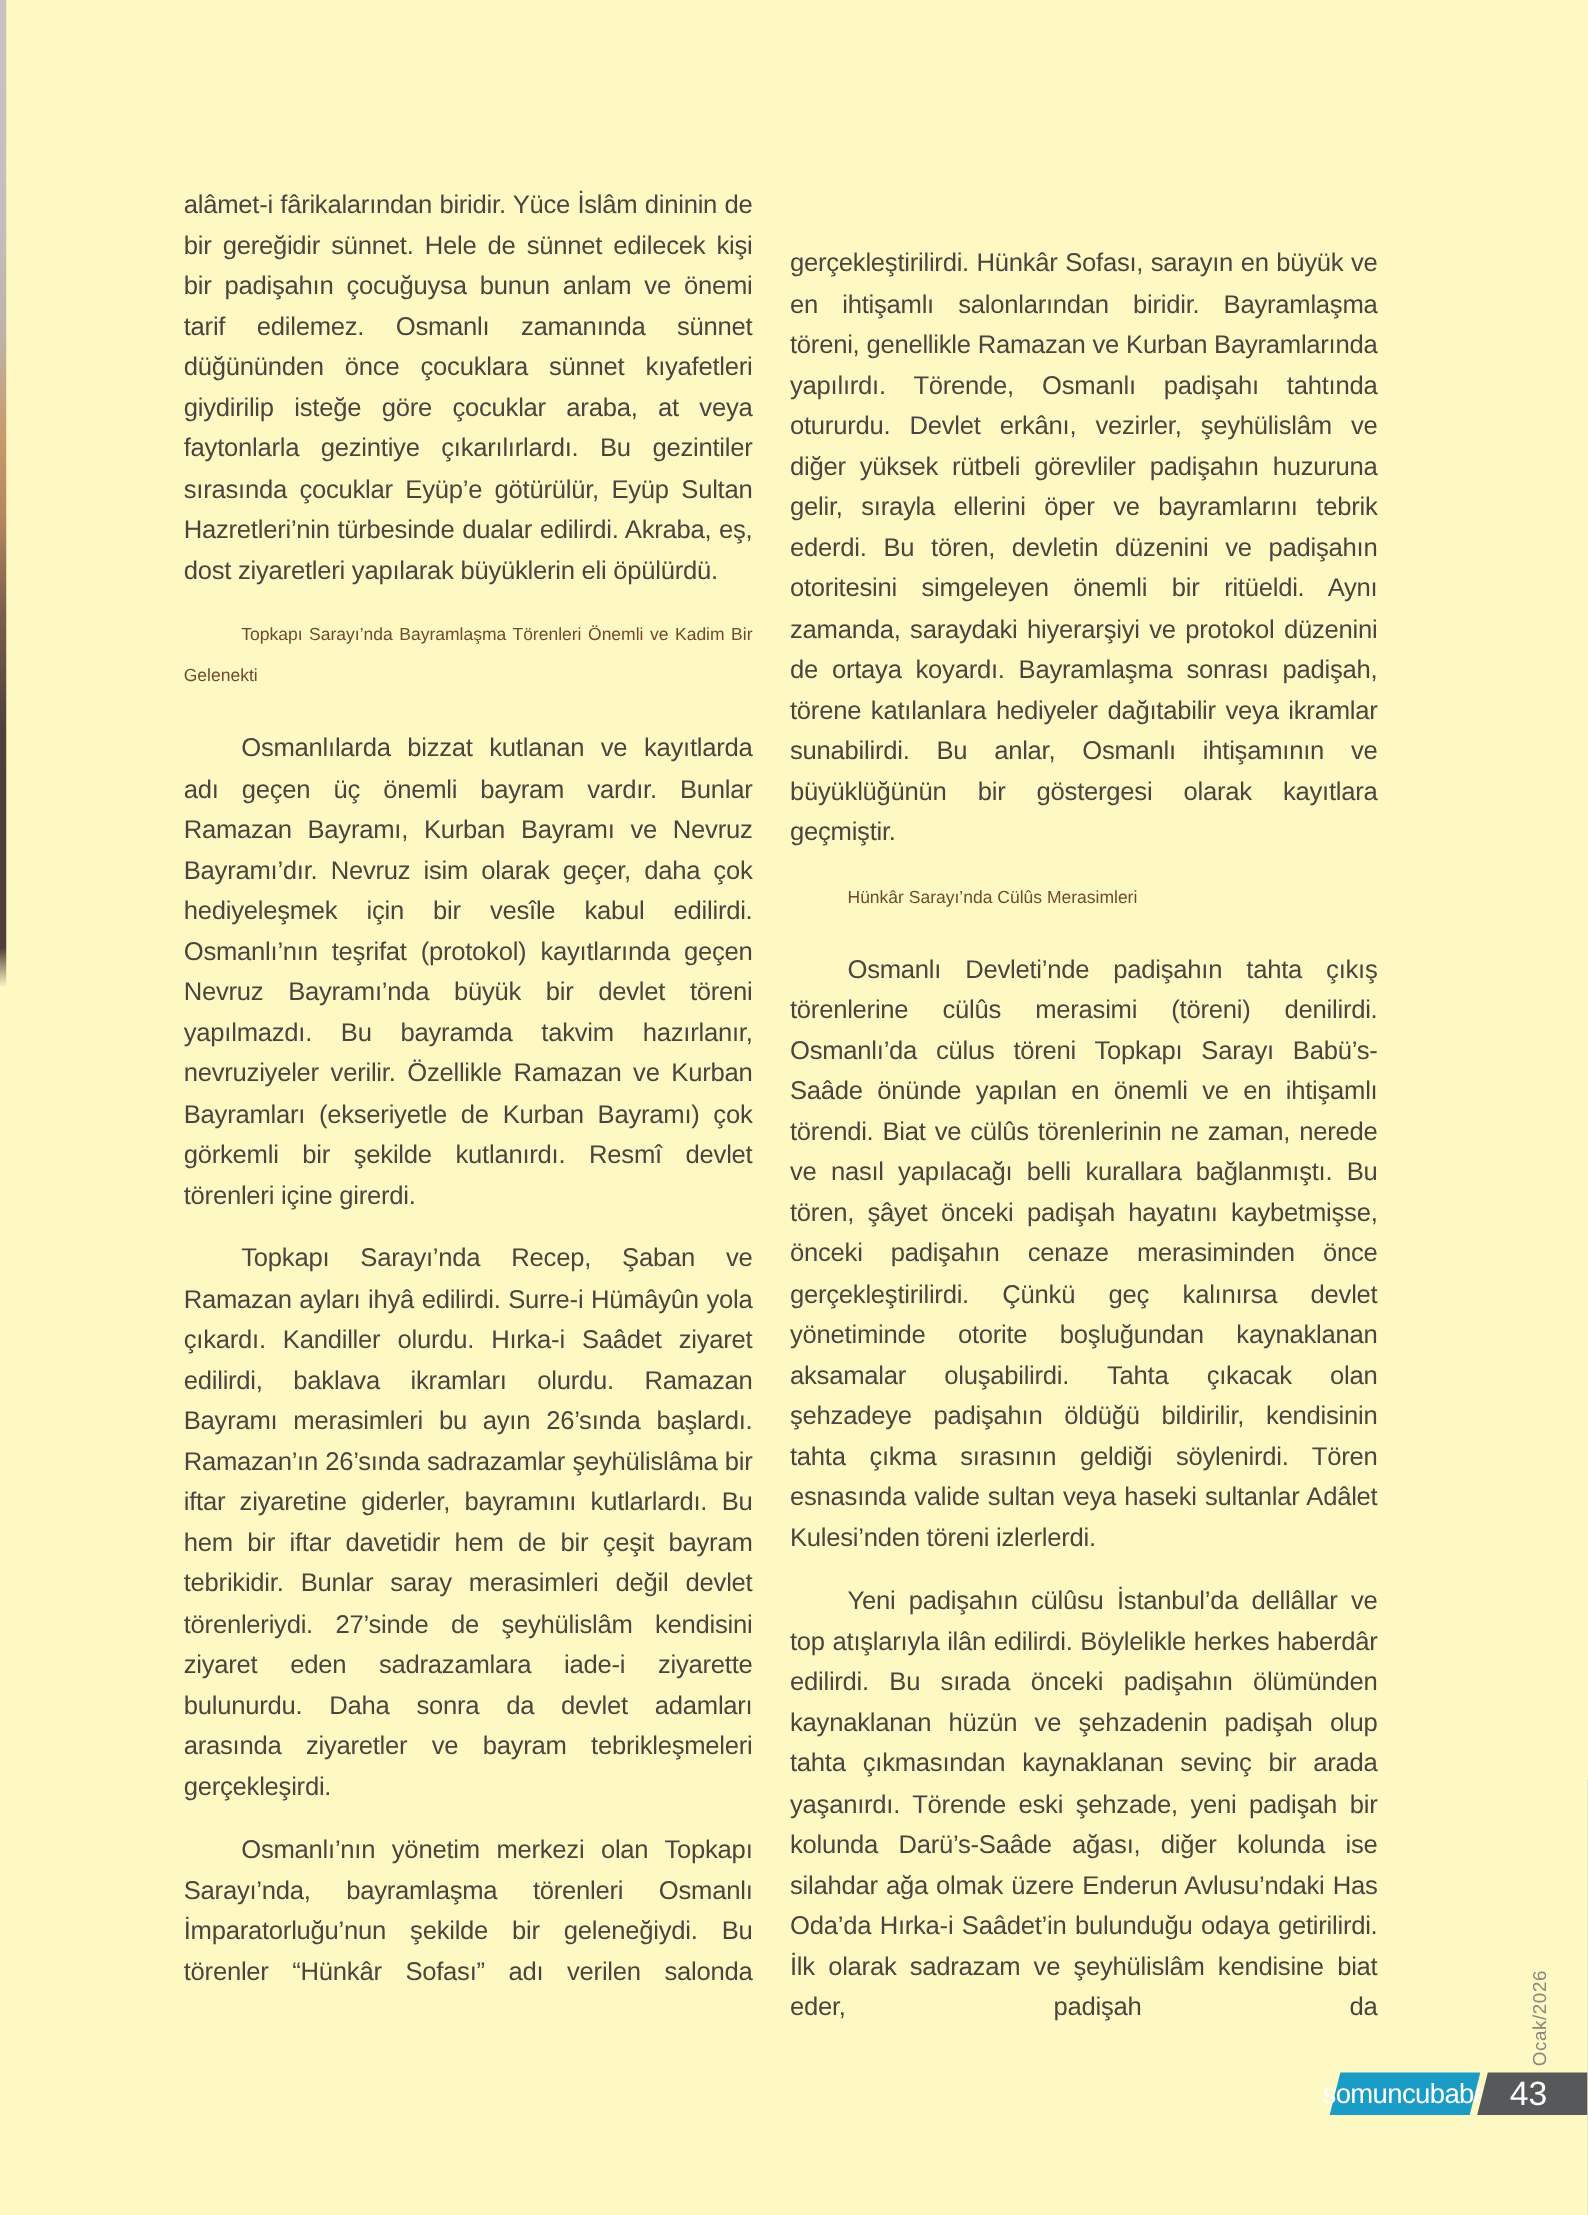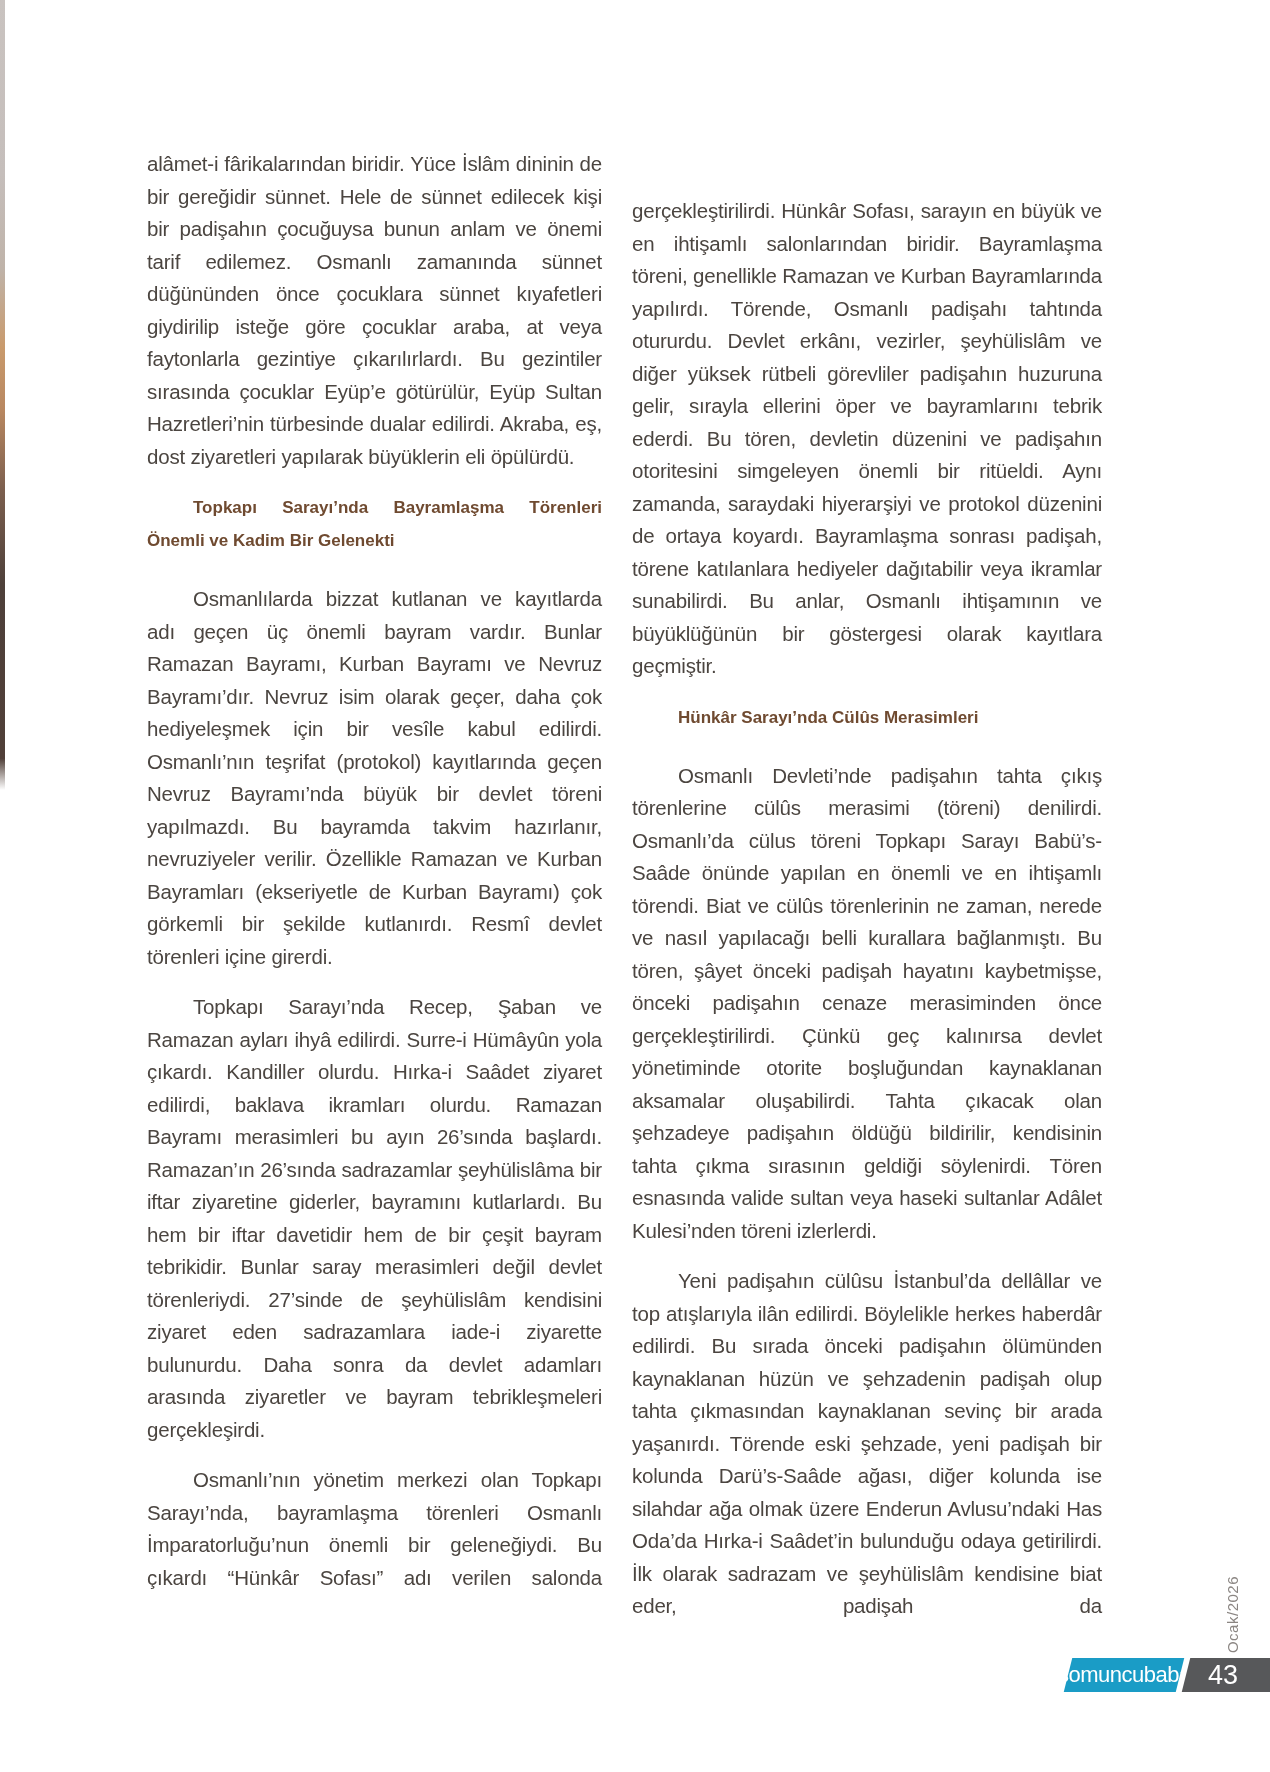--- a/index.html
+++ b/index.html
@@ -1,20 +1,20 @@
 <!DOCTYPE html>
 <html lang="tr"><head>
 <meta charset="utf-8">
 <style>
   html,body { margin:0; padding:0; background:#d8d3cc; }
   .page {
     position:relative;
     width:1270px; height:1772px;
     margin:0 auto;
-    background:#ffffff;
+    background:#fef9c3;
     overflow:hidden;
     font-family:"Liberation Sans", sans-serif;
   }
   
   .binding {
     position:absolute; left:0; top:0; width:5px; height:790px;
     background:linear-gradient(to bottom,
       #c9c3c0 0%, #c5bebb 22%, #bfb3a9 34%,
       #c99a6c 44%, #b88760 52%, #7c5f4e 62%,
       #4e403a 74%, #503f38 96%, rgba(80,63,56,0) 100%);
@@ -26,22 +26,22 @@
     letter-spacing:-0.2px;
     text-align:justify;
   }
   .col-left  { left:147px; width:455px; }
   .col-right { left:632px; width:470px;margin-top:47px; }
   p.body-par { margin:0 0 18px 0; text-indent:46px; }
   p.body-par.noindent { text-indent:0; }
   p.body-par.cont { text-align-last:justify; }
   h2.sec {
     margin:8px 0 26px 0;
-    font-size:17px; line-height:33px;
-    font-weight:bold;
+    font-size:14px; line-height:33px;
+    font-weight:normal;
     color:#6f4a30;
     text-indent:46px;
     text-align:justify;
     letter-spacing:0;
   }
   
   .brand-badge {
     position:absolute; right:90px; bottom:80px;
     width:112px; height:34px;
     background:#1a9cc6;
@@ -82,21 +82,21 @@
 
 <div class="page">
 
   <div class="binding"></div>
 
   <div class="col col-left">
     <p class="body-par noindent">alâmet-i fârikalarından biridir. Yüce İslâm dininin de bir gereğidir sünnet. Hele de sünnet edilecek kişi bir padişahın çocuğuysa bunun anlam ve önemi tarif edilemez. Osmanlı zamanında sünnet düğününden önce çocuklara sünnet kıyafetleri giydirilip isteğe göre çocuklar araba, at veya faytonlarla gezintiye çıkarılırlardı. Bu gezintiler sırasında çocuklar Eyüp’e götürülür, Eyüp Sultan Hazretleri’nin türbesinde dualar edilirdi. Akraba, eş, dost ziyaretleri yapılarak büyüklerin eli öpülürdü.</p>
     <h2 class="sec">Topkapı Sarayı’nda Bayramlaşma Törenleri Önemli ve Kadim Bir Gelenekti</h2>
     <p class="body-par">Osmanlılarda bizzat kutlanan ve kayıtlarda adı geçen üç önemli bayram vardır. Bunlar Ramazan Bayramı, Kurban Bayramı ve Nevruz Bayramı’dır. Nevruz isim olarak geçer, daha çok hediyeleşmek için bir vesîle kabul edilirdi. Osmanlı’nın teşrifat (protokol) kayıtlarında geçen Nevruz Bayramı’nda büyük bir devlet töreni yapılmazdı. Bu bayramda takvim hazırlanır, nevruziyeler verilir. Özellikle Ramazan ve Kurban Bayramları (ekseriyetle de Kurban Bayramı) çok görkemli bir şekilde kutlanırdı. Resmî devlet törenleri içine girerdi.</p>
     <p class="body-par">Topkapı Sarayı’nda Recep, Şaban ve Ramazan ayları ihyâ edilirdi. Surre-i Hümâyûn yola çıkardı. Kandiller olurdu. Hırka-i Saâdet ziyaret edilirdi, baklava ikramları olurdu. Ramazan Bayramı merasimleri bu ayın 26’sında başlardı. Ramazan’ın 26’sında sadrazamlar şeyhülislâma bir iftar ziyaretine giderler, bayramını kutlarlardı. Bu hem bir iftar davetidir hem de bir çeşit bayram tebrikidir. Bunlar saray merasimleri değil devlet törenleriydi. 27’sinde de şeyhülislâm kendisini ziyaret eden sadrazamlara iade-i ziyarette bulunurdu. Daha sonra da devlet adamları arasında ziyaretler ve bayram tebrikleşmeleri gerçekleşirdi.</p>
-    <p class="body-par cont">Osmanlı’nın yönetim merkezi olan Topkapı Sarayı’nda, bayramlaşma törenleri Osmanlı İmparatorluğu’nun önemli bir geleneğiydi. Bu çıkardı “Hünkâr Sofası” adı verilen salonda</p>
+    <p class="body-par cont">Osmanlı’nın yönetim merkezi olan Topkapı Sarayı’nda, bayramlaşma törenleri Osmanlı İmparatorluğu’nun şekilde bir geleneğiydi. Bu törenler “Hünkâr Sofası” adı verilen salonda</p>
   </div>
 
   <div class="col col-right">
     <p class="body-par noindent">gerçekleştirilirdi. Hünkâr Sofası, sarayın en büyük ve en ihtişamlı salonlarından biridir. Bayramlaşma töreni, genellikle Ramazan ve Kurban Bayramlarında yapılırdı. Törende, Osmanlı padişahı tahtında otururdu. Devlet erkânı, vezirler, şeyhülislâm ve diğer yüksek rütbeli görevliler padişahın huzuruna gelir, sırayla ellerini öper ve bayramlarını tebrik ederdi. Bu tören, devletin düzenini ve padişahın otoritesini simgeleyen önemli bir ritüeldi. Aynı zamanda, saraydaki hiyerarşiyi ve protokol düzenini de ortaya koyardı. Bayramlaşma sonrası padişah, törene katılanlara hediyeler dağıtabilir veya ikramlar sunabilirdi. Bu anlar, Osmanlı ihtişamının ve büyüklüğünün bir göstergesi olarak kayıtlara geçmiştir.</p>
     <h2 class="sec">Hünkâr Sarayı’nda Cülûs Merasimleri</h2>
     <p class="body-par">Osmanlı Devleti’nde padişahın tahta çıkış törenlerine cülûs merasimi (töreni) denilirdi. Osmanlı’da cülus töreni Topkapı Sarayı Babü’s-Saâde önünde yapılan en önemli ve en ihtişamlı törendi. Biat ve cülûs törenlerinin ne zaman, nerede ve nasıl yapılacağı belli kurallara bağlanmıştı. Bu tören, şâyet önceki padişah hayatını kaybetmişse, önceki padişahın cenaze merasiminden önce gerçekleştirilirdi. Çünkü geç kalınırsa devlet yönetiminde otorite boşluğundan kaynaklanan aksamalar oluşabilirdi. Tahta çıkacak olan şehzadeye padişahın öldüğü bildirilir, kendisinin tahta çıkma sırasının geldiği söylenirdi. Tören esnasında valide sultan veya haseki sultanlar Adâlet Kulesi’nden töreni izlerlerdi.</p>
     <p class="body-par cont">Yeni padişahın cülûsu İstanbul’da dellâllar ve top atışlarıyla ilân edilirdi. Böylelikle herkes haberdâr edilirdi. Bu sırada önceki padişahın ölümünden kaynaklanan hüzün ve şehzadenin padişah olup tahta çıkmasından kaynaklanan sevinç bir arada yaşanırdı. Törende eski şehzade, yeni padişah bir kolunda Darü’s-Saâde ağası, diğer kolunda ise silahdar ağa olmak üzere Enderun Avlusu’ndaki Has Oda’da Hırka-i Saâdet’in bulunduğu odaya getirilirdi. İlk olarak sadrazam ve şeyhülislâm kendisine biat eder, padişah da</p>
   </div>
 
   <div class="issue-date">Ocak/2026</div>

